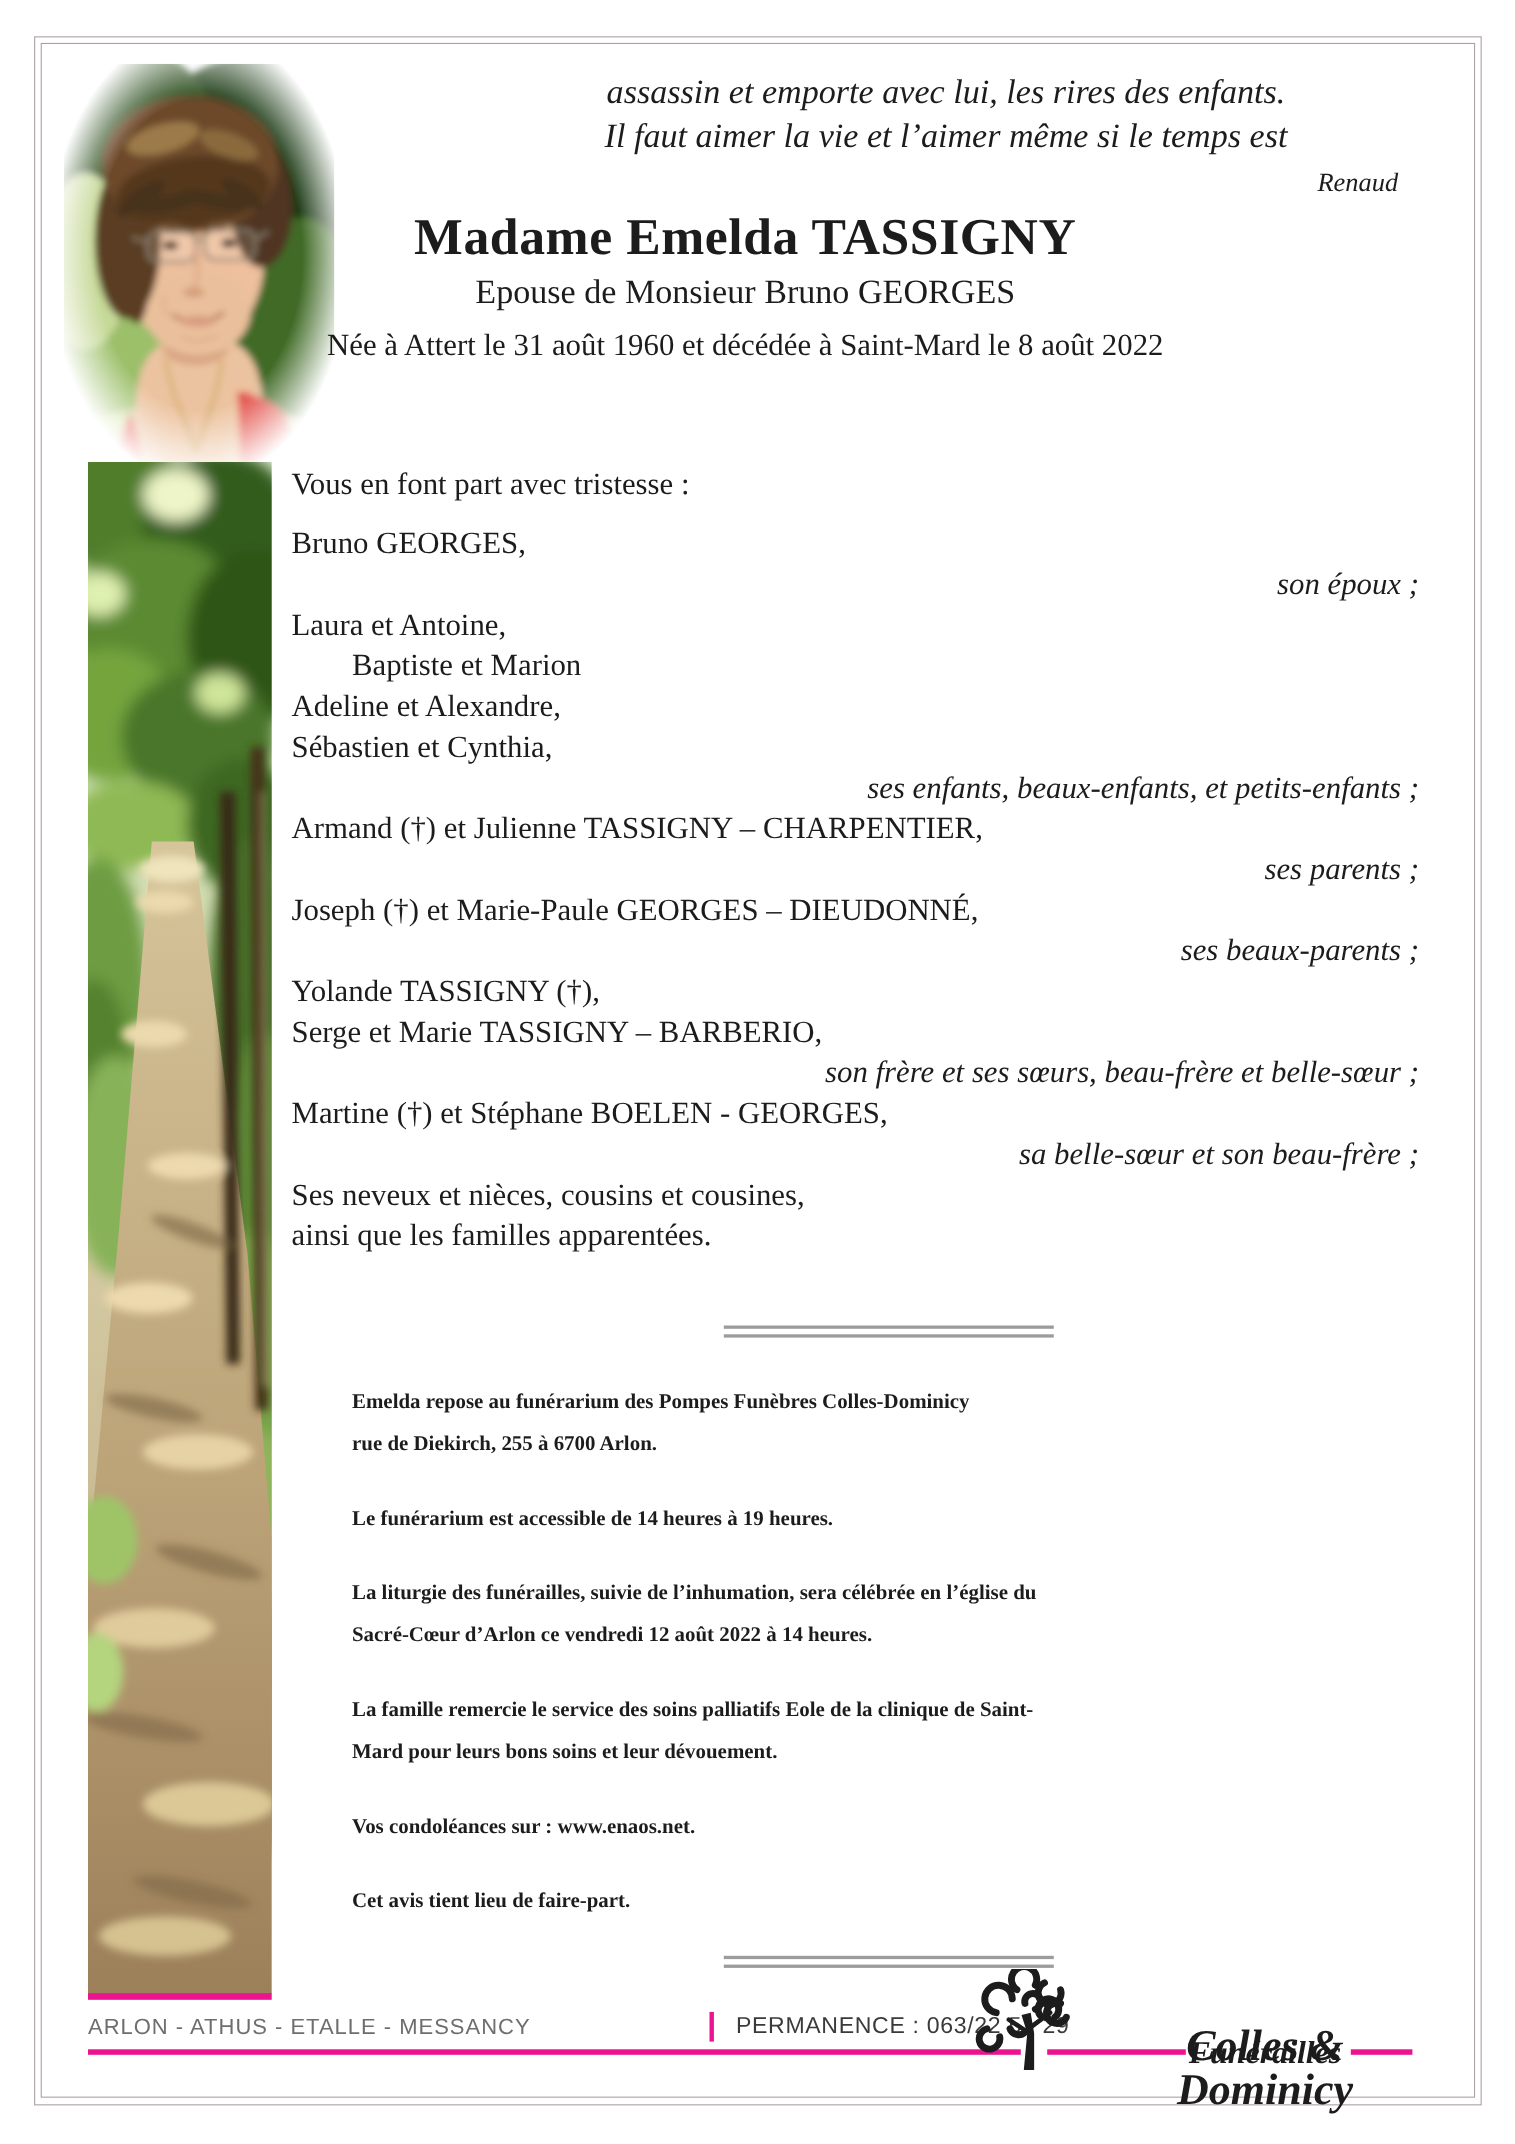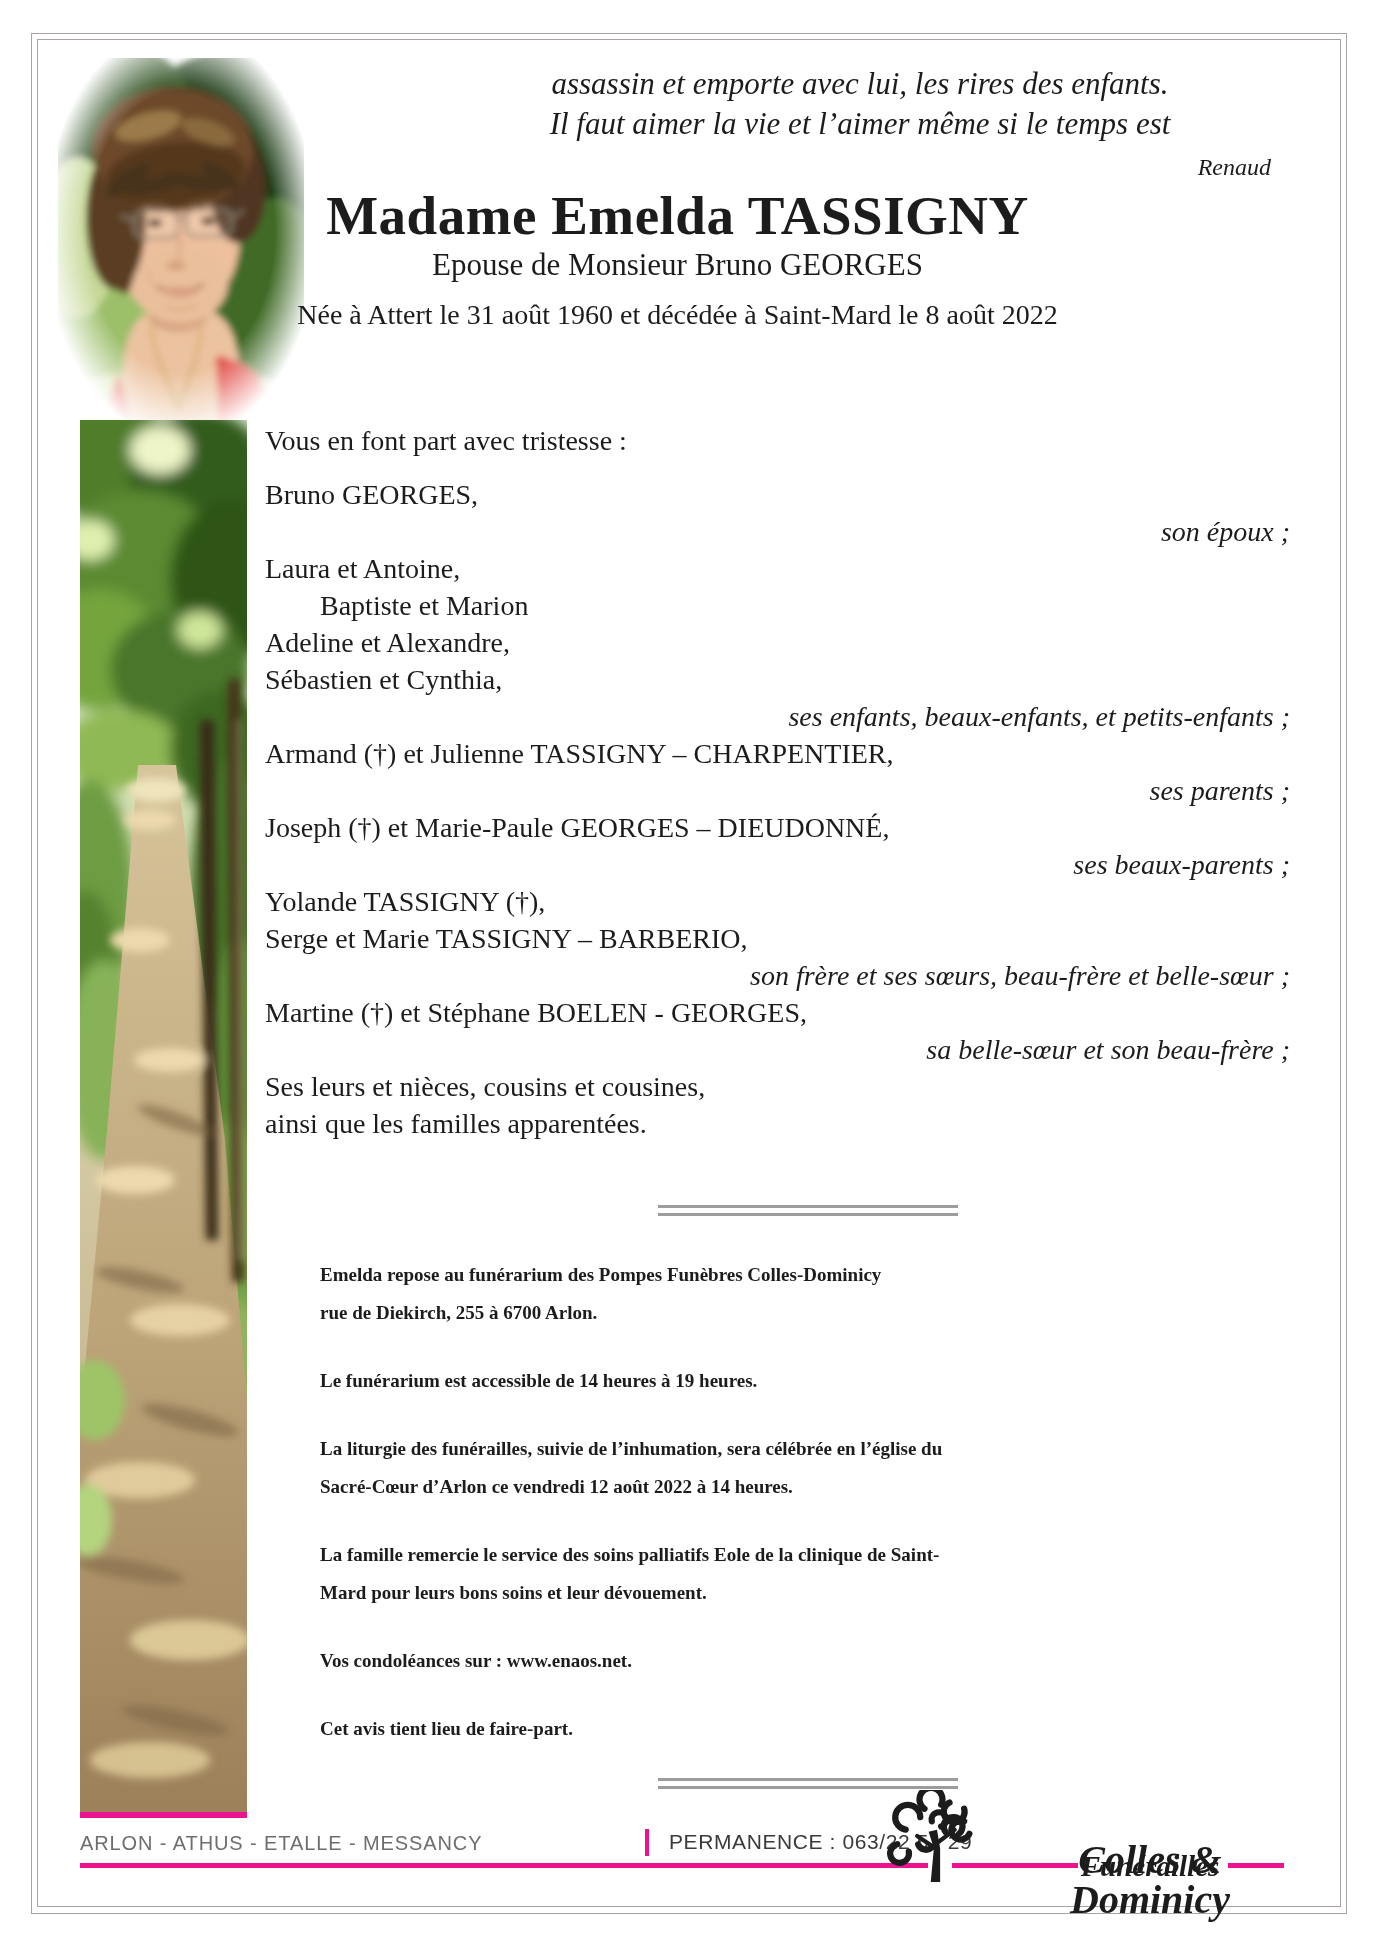--- a/index.html
+++ b/index.html
@@ -12,21 +12,21 @@
 
   .portrait{position:absolute;left:58px;top:58px;width:246px;height:370px;}
   .forest{position:absolute;left:80px;top:420px;width:167px;height:1393px;}
   .forest-underline{position:absolute;left:80px;top:1812px;width:167px;height:6px;background:#ec1390;}
 
   .quote{position:absolute;left:445px;top:64px;width:830px;text-align:center;
          font-style:italic;font-size:31px;line-height:40px;}
   .quote-attribution{text-align:right;font-size:24px;margin-top:3px;padding-right:4px;}
 
   .head{position:absolute;left:60px;top:188px;width:1235px;text-align:center;}
-  .title{font-size:55px;font-weight:bold;letter-spacing:.5px;line-height:56px;}
+  .title{font-size:47px;font-weight:bold;letter-spacing:.5px;line-height:56px;}
   .spouse{font-size:31px;margin-top:3px;line-height:36px;}
   .life{font-size:28px;margin-top:16px;line-height:32px;}
 
   .family{position:absolute;left:265px;top:422px;width:1025px;font-size:28px;line-height:37px;}
   .family .intro{margin:0 0 17px 0;}
   .family p.entry{margin:0;}
   .family p.entry.indent{padding-left:55px;}
   .family p.entry.relation{text-align:right;font-style:italic;}
 
   .notices{position:absolute;left:320px;top:1205px;width:976px;
@@ -206,21 +206,21 @@
       <p class="entry relation">ses enfants, beaux-enfants, et petits-enfants ;</p>
       <p class="entry name">Armand (†) et Julienne TASSIGNY – CHARPENTIER,</p>
       <p class="entry relation">ses parents ;</p>
       <p class="entry name">Joseph (†) et Marie-Paule GEORGES – DIEUDONNÉ,</p>
       <p class="entry relation">ses beaux-parents ;</p>
       <p class="entry name">Yolande TASSIGNY (†),</p>
       <p class="entry name">Serge et Marie TASSIGNY – BARBERIO,</p>
       <p class="entry relation">son frère et ses sœurs, beau-frère et belle-sœur ;</p>
       <p class="entry name">Martine (†) et Stéphane BOELEN - GEORGES,</p>
       <p class="entry relation">sa belle-sœur et son beau-frère ;</p>
-      <p class="entry name">Ses leurs et nièces, cousins et cousines,</p>
+      <p class="entry name">Ses neveux et nièces, cousins et cousines,</p>
       <p class="entry name">ainsi que les familles apparentées.</p>
     </div>
 </div>
 
 <div class="notices">
   <div class="divider"></div>
   <div>
       <p class="notice">Emelda repose au funérarium des Pompes Funèbres Colles-Dominicy<br>rue de Diekirch, 255 à 6700 Arlon.</p>
       <p class="notice">Le funérarium est accessible de 14 heures à 19 heures.</p>
       <p class="notice">La liturgie des funérailles, suivie de l’inhumation, sera célébrée en l’église du<br>Sacré-Cœur d’Arlon ce vendredi 12 août 2022 à 14 heures.</p>

